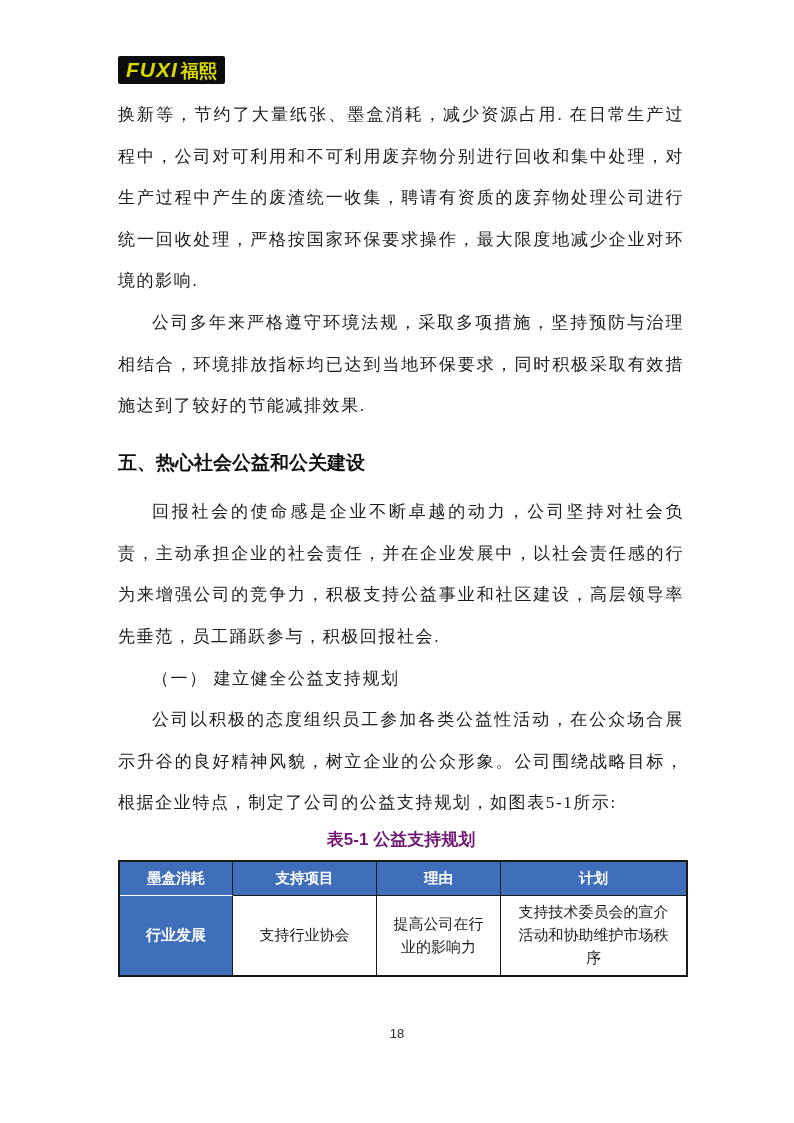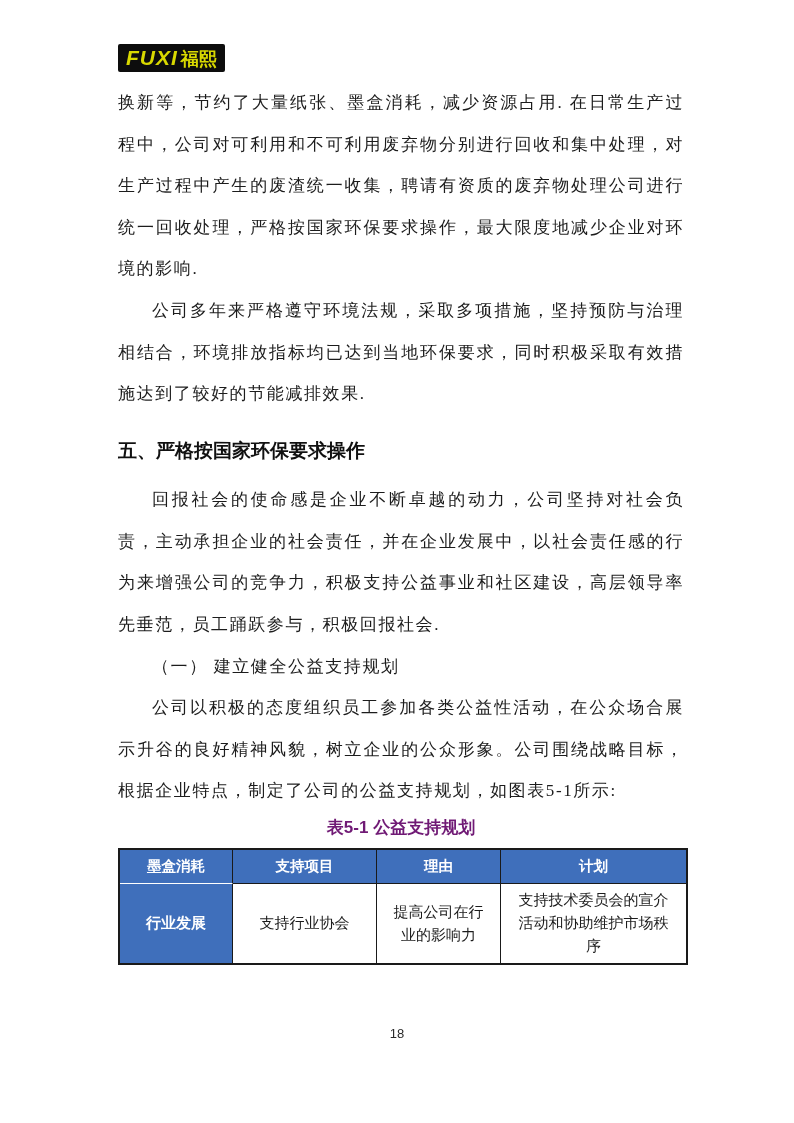--- a/index.html
+++ b/index.html
@@ -6,21 +6,21 @@
   html,body { background:#ffffff; }
   .page {
     position:relative;
     width:794px; height:1123px;
     background:#ffffff;
     overflow:hidden;
     font-family:"Liberation Serif","DejaVu Serif",serif;
     color:#1c1c1c;
   }
   .content {
-    position:absolute; left:118px; top:44px; width:566px;
+    position:absolute; left:118px; top:56px; width:566px;
   }
   
   .logo {
     display:inline-block;
     background:#0d0d0d;
     color:#d9d900;
     padding:3px 8px 4px 8px;
     border-radius:2px;
     margin-bottom:10px;
     line-height:1;
@@ -120,21 +120,21 @@
 <div class="page">
   <div class="content">
 
     <div class="logo">
       <span class="latin">FUXI</span><span class="cjk">福熙</span>
     </div>
 
     <p class="body">换新等，节约了大量纸张、墨盒消耗，减少资源占用. 在日常生产过程中，公司对可利用和不可利用废弃物分别进行回收和集中处理，对生产过程中产生的废渣统一收集，聘请有资质的废弃物处理公司进行统一回收处理，严格按国家环保要求操作，最大限度地减少企业对环境的影响.</p>
     <p class="body indent">公司多年来严格遵守环境法规，采取多项措施，坚持预防与治理相结合，环境排放指标均已达到当地环保要求，同时积极采取有效措施达到了较好的节能减排效果.</p>
 
-    <h2 class="section-heading">五、严格按国家环保要求操作</h2>
+    <h2 class="section-heading">五、热心社会公益和公关建设</h2>
 
     <p class="body indent">回报社会的使命感是企业不断卓越的动力，公司坚持对社会负责，主动承担企业的社会责任，并在企业发展中，以社会责任感的行为来增强公司的竞争力，积极支持公益事业和社区建设，高层领导率先垂范，员工踊跃参与，积极回报社会.</p>
 
     <p class="sub-heading">（一） 建立健全公益支持规划</p>
 
     <p class="body indent">公司以积极的态度组织员工参加各类公益性活动，在公众场合展示升谷的良好精神风貌，树立企业的公众形象。公司围绕战略目标，根据企业特点，制定了公司的公益支持规划，如图表5-1所示:</p>
 
     <div class="table-caption">表5-1 公益支持规划</div>
 
     <table class="plan">

